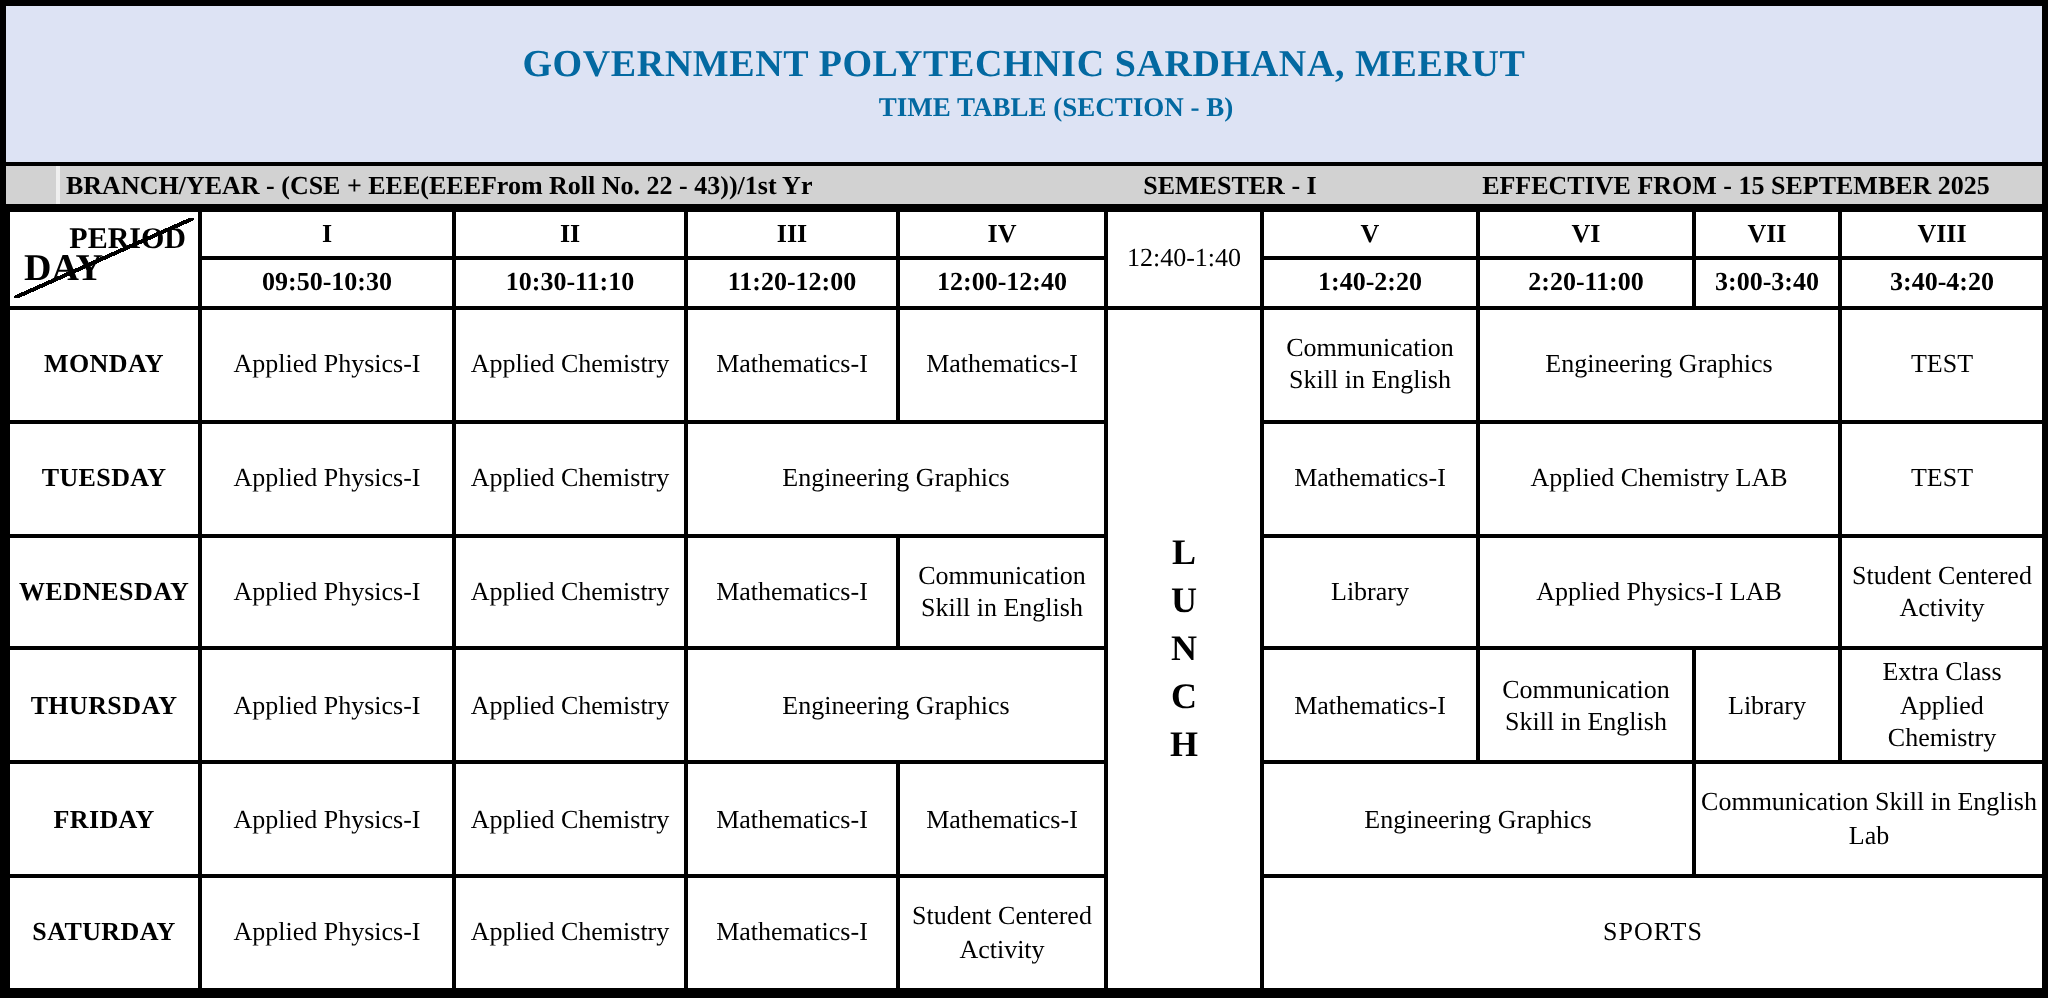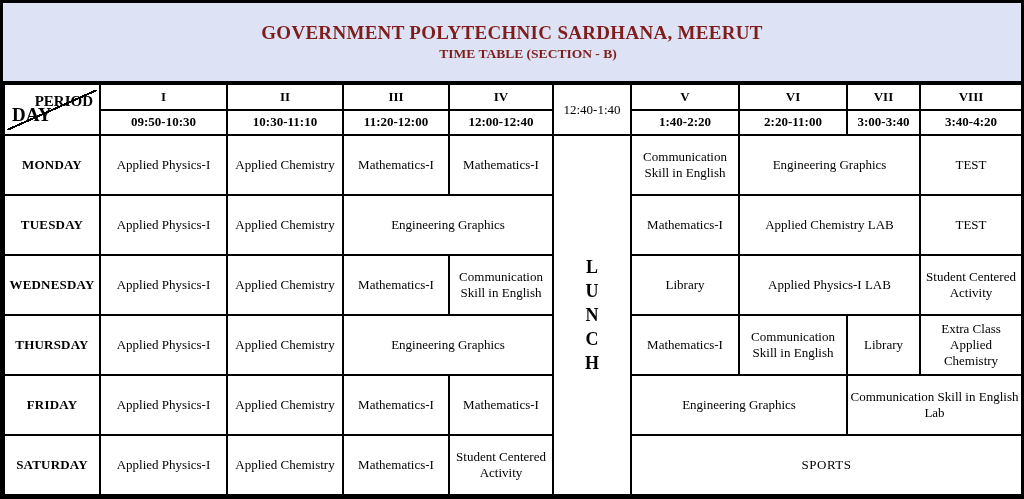--- a/index.html
+++ b/index.html
@@ -16,21 +16,21 @@
     display: flex; flex-direction: column;
   }
   
   .title-block {
     background: #dde3f4;
     border-bottom: 2px solid #000;
     height: 80px;
     display: flex; flex-direction: column;
     align-items: center; justify-content: center;
     gap: 2px;
-    color: #7f1d1d;
+    color: #0369a1;
   }
   .title-line1, .title-line2 {
     font-size: 19px; font-weight: 700; letter-spacing: .3px;
   }
   .title-line3 { font-size: 13.5px; font-weight: 700; margin-left: 32px; }
   
   .meta-row {
     background: #d2d2d2;
     border-bottom: 2px solid #000;
     height: 21px;
@@ -96,20 +96,26 @@
 </head>
 <body>
 
 <div class="frame">
 
   <div class="title-block">
     <div class="title-line1">GOVERNMENT POLYTECHNIC SARDHANA, MEERUT</div>
     <div class="title-line3">TIME TABLE (SECTION - B)</div>
   </div>
 
+  <div class="meta-row">
+    <div class="meta-spacer"></div>
+    <div class="meta-branch">BRANCH/YEAR - (CSE + EEE(EEEFrom Roll No. 22 - 43))/1st Yr</div>
+    <div class="meta-semester">SEMESTER - I</div>
+    <div class="meta-effective">EFFECTIVE FROM - 15 SEPTEMBER 2025</div>
+  </div>
 
   <table class="tt">
     <colgroup>
       <col style="width:96px">
         <col style="width:127px">
         <col style="width:116px">
       <col style="width:106px">
         <col style="width:104px">
         <col style="width:78px">
       <col style="width:108px">

